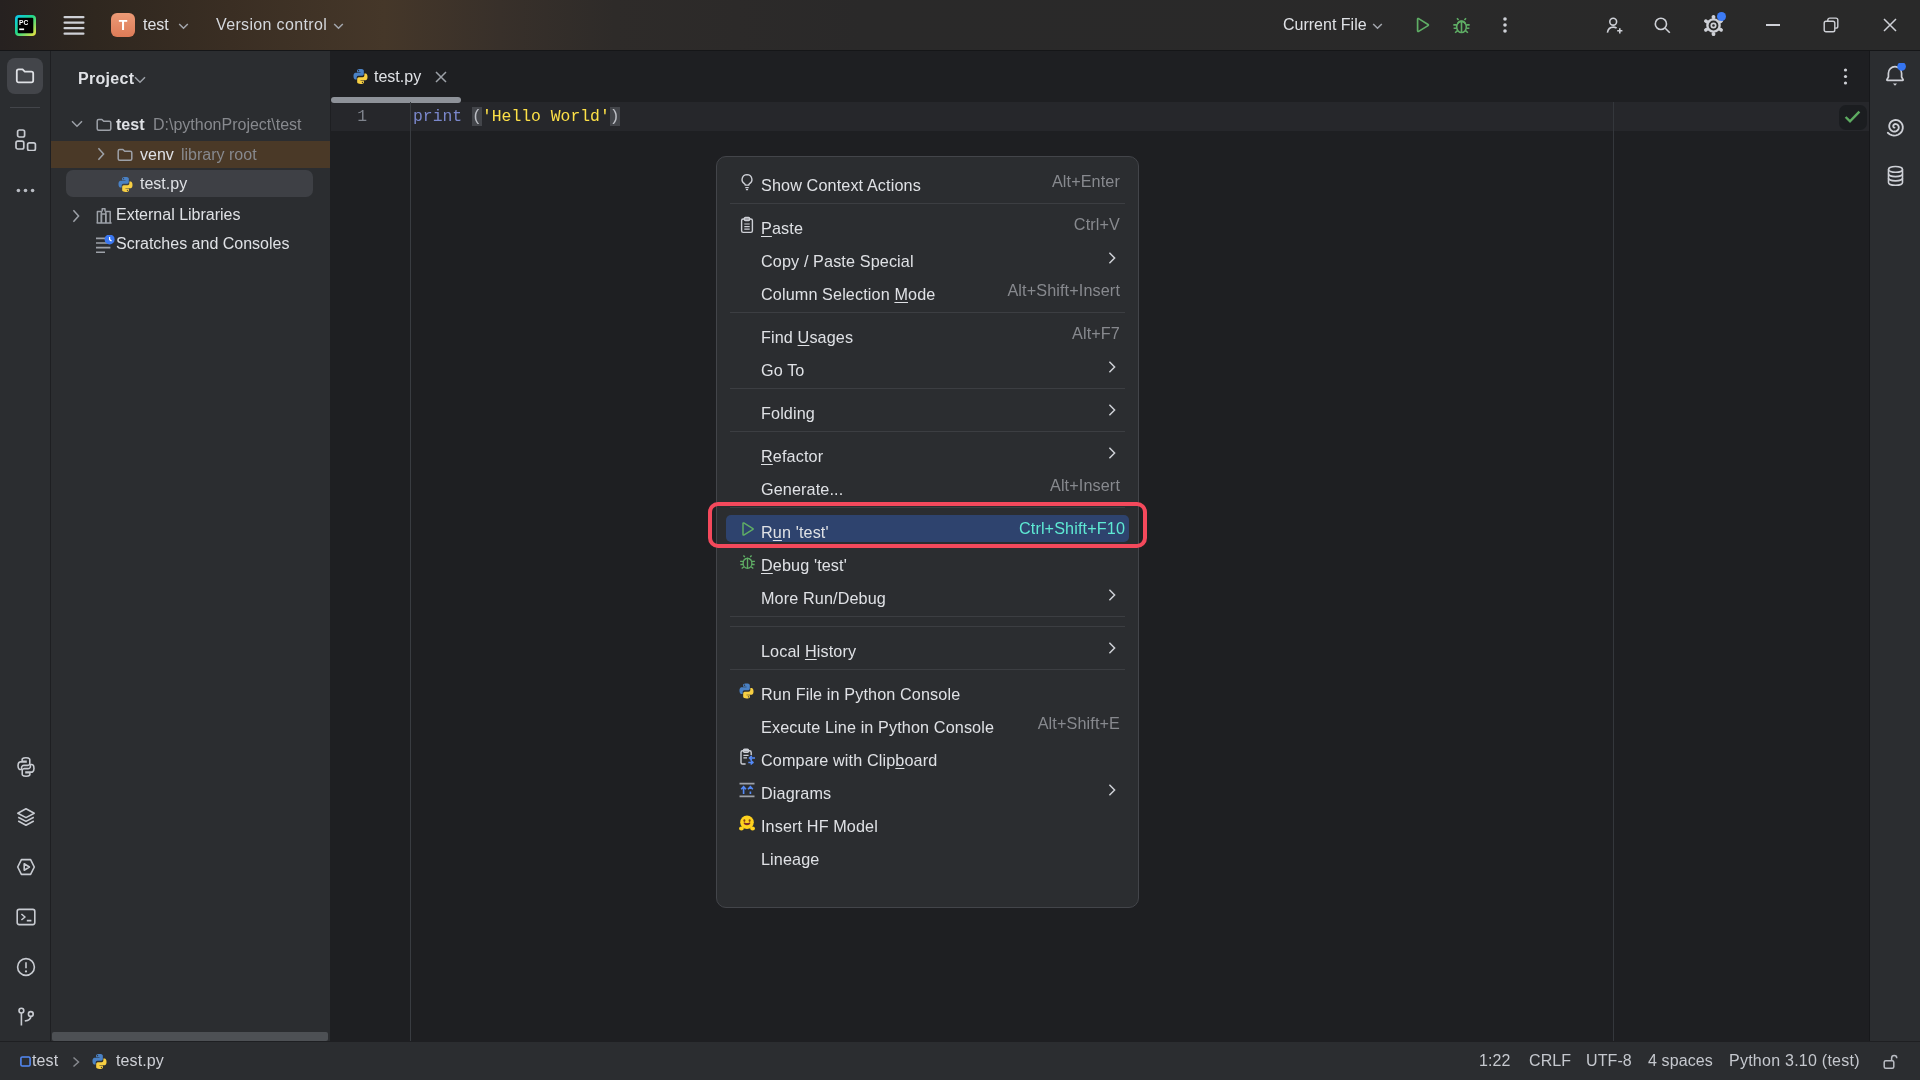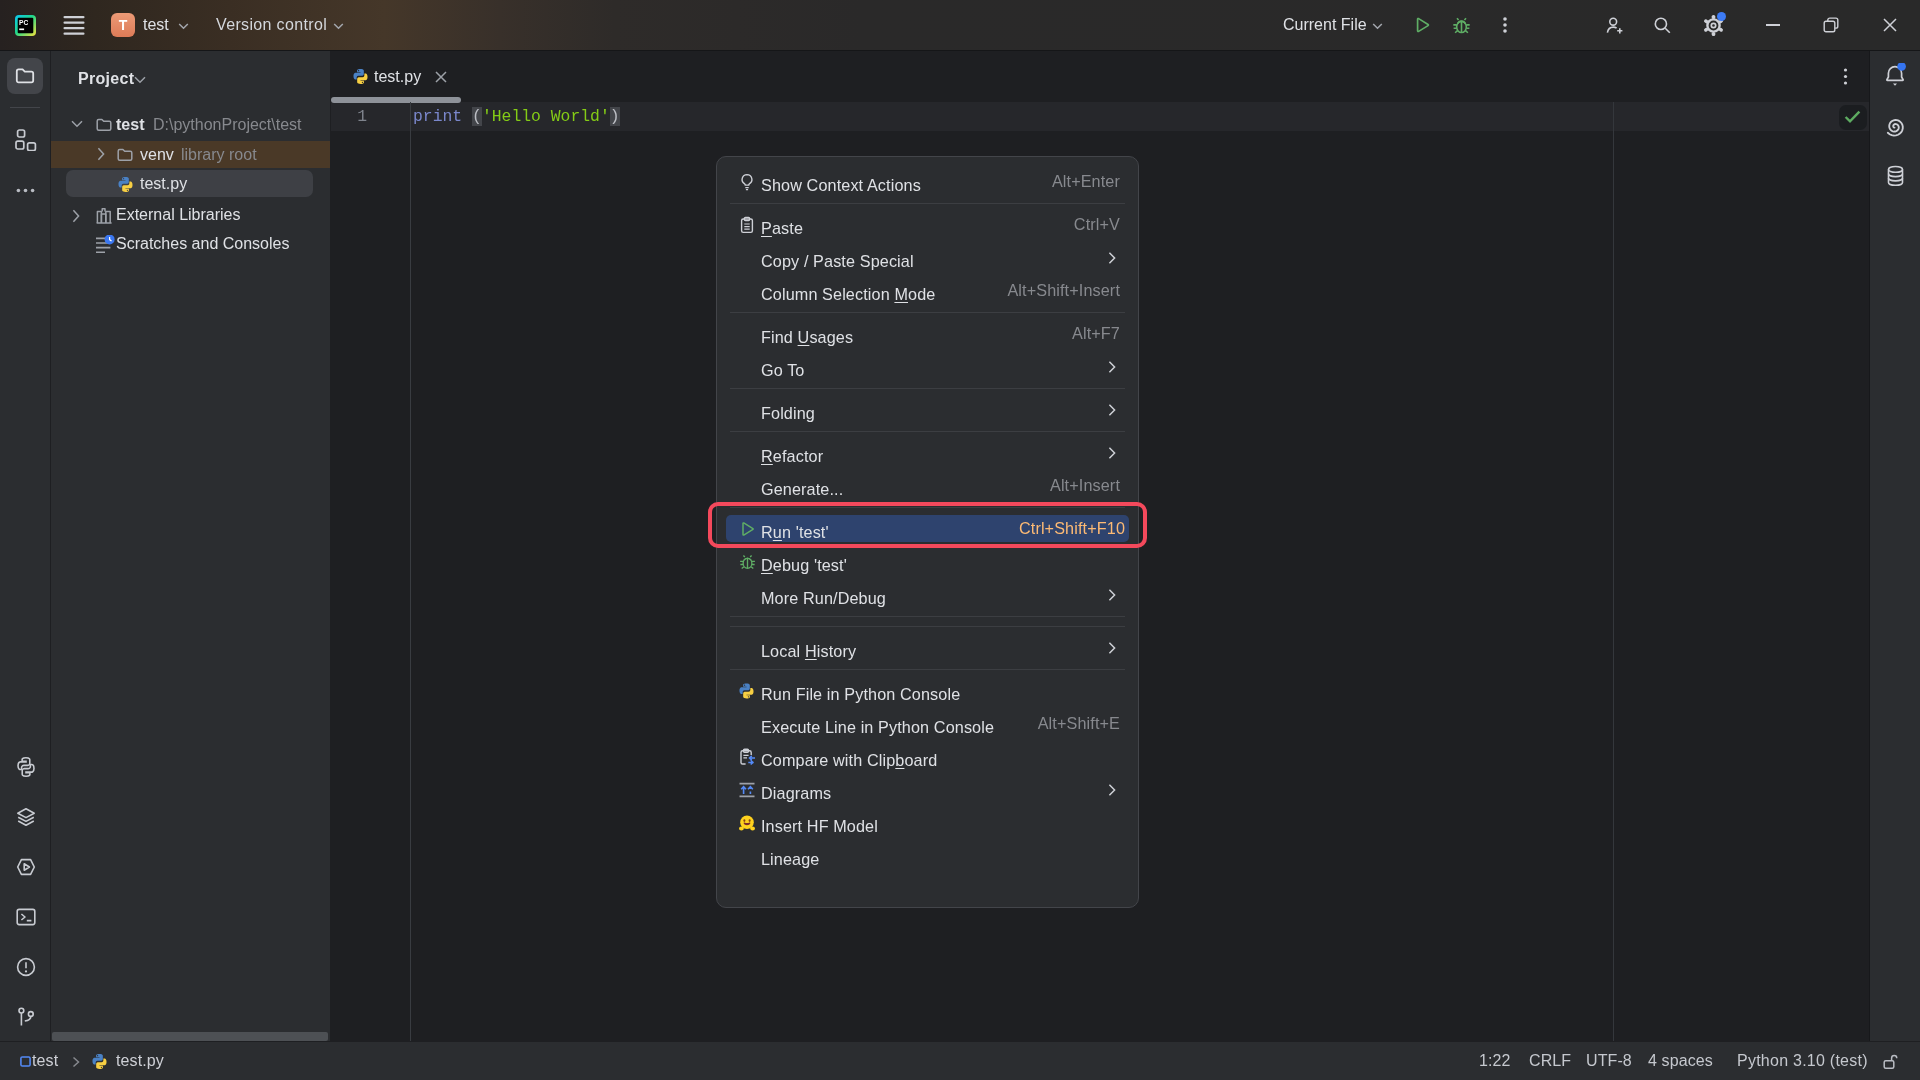--- a/index.html
+++ b/index.html
@@ -282,21 +282,21 @@
   <svg class="abs" style="left:1513px;top:59px;" width="17" height="14" viewBox="0 0 17 14">
       <path d="M1.6 7l4.4 4.4L15.4 1.6" fill="none" stroke="#5dab61" stroke-width="2.4"></path>
     </svg>
 
   <div class="abs" style="left:1282px;top:51px;width:1px;height:939px;background:#34373c;"></div>
 
   <div class="abs" style="left:79px;top:51px;width:1px;height:939px;background:#393c41;"></div>
 
   <div class="abs" style="left:0;top:53px;width:36px;height:26px;line-height:26px;text-align:right;font-family:'Liberation Mono',monospace;font-size:16.4px;color:#7e838c;">1</div>
 
-  <div class="abs" style="left:82px;top:53px;height:26px;line-height:26px;font-family:'Liberation Mono',monospace;font-size:16.4px;white-space:pre;"><span style="color:#7a87cb;">print</span> <span style="background:#43454a;color:#bcbec4;">(</span><span style="color:#84cc16;">'Hello World'</span><span style="background:#43454a;color:#bcbec4;">)</span></div>
+  <div class="abs" style="left:82px;top:53px;height:26px;line-height:26px;font-family:'Liberation Mono',monospace;font-size:16.4px;white-space:pre;"><span style="color:#7a87cb;">print</span> <span style="background:#43454a;color:#bcbec4;">(</span><span style="color:#fde047;">'Hello World'</span><span style="background:#43454a;color:#bcbec4;">)</span></div>
 </div>
 <div class="abs" id="rightrail">
   <svg class="abs" style="left:13px;top:12px;" width="24" height="27" viewBox="0 0 24 27">
     <path d="M12 3.6a6.6 6.6 0 0 0-6.6 6.6v3.8L3.9 16.6a.5.5 0 0 0 .45.75h15.3a.5.5 0 0 0 .45-.75l-1.5-2.6V10.2A6.6 6.6 0 0 0 12 3.6z" fill="none" stroke="#ced0d6" stroke-width="1.7" stroke-linejoin="round"></path>
     <path d="M10 20.4h4l-2 2.4z" fill="#ced0d6"></path>
     <circle cx="18.6" cy="3.4" r="4.3" fill="#3574f0"></circle>
   </svg>
   <svg class="abs" style="left:13px;top:64px;" width="24" height="24" viewBox="0 0 22 22">
     <path d="M10.55 11.58 L10.27 11.55 L9.98 11.43 L9.72 11.2 L9.51 10.88 L9.39 10.48 L9.38 10.03 L9.51 9.57 L9.77 9.12 L10.17 8.73 L10.68 8.44 L11.29 8.29 L11.95 8.3 L12.62 8.49 L13.25 8.86 L13.79 9.41 L14.19 10.1 L14.42 10.91 L14.42 11.79 L14.2 12.68 L13.75 13.51 L13.07 14.23 L12.21 14.78 L11.2 15.1 L10.11 15.16 L9.0 14.94 L7.95 14.44 L7.03 13.66 L6.31 12.65 L5.85 11.46 L5.7 10.16 L5.88 8.82 L6.4 7.53 L7.25 6.39 L8.38 5.47 L9.74 4.85 L11.25 4.57 L12.82 4.69 L14.34 5.19 L15.72 6.08 L16.86 7.31 L17.68 8.82 L18.11 10.51 L18.11 12.3 L17.66 14.07 L16.76 15.7 L15.47 17.09 L13.84 18.13 L11.97 18.75 L9.96 18.89 L7.95 18.52 L6.06 17.66 L4.41 16.33" fill="none" stroke="#ced0d6" stroke-width="1.7" stroke-linecap="round"></path>
   </svg>
@@ -318,21 +318,21 @@
     </svg>
   <svg class="abs" style="left:91px;top:11px;" width="17" height="17" viewBox="0 0 16 16">
     <path d="M7.94 1C4.6 1 4.8 2.46 4.8 2.46l.01 1.51h3.2v.45H3.53S1.4 4.18 1.4 7.55c0 3.36 1.86 3.24 1.86 3.24h1.11V9.22s-.06-1.86 1.83-1.86h3.17s1.77.03 1.77-1.71V2.8S11.41 1 7.94 1zM6.18 1.9a.6.6 0 1 1 0 1.2.6.6 0 0 1 0-1.2z" fill="#4a81c4"></path>
     <path d="M8.06 15c3.34 0 3.14-1.46 3.14-1.46l-.01-1.51h-3.2v-.45h4.48s2.13.24 2.13-3.13c0-3.36-1.86-3.24-1.86-3.24h-1.11v1.57s.06 1.86-1.83 1.86H6.63s-1.77-.03-1.77 1.71v2.85S4.59 15 8.06 15zM9.82 14.1a.6.6 0 1 1 0-1.2.6.6 0 0 1 0 1.2z" fill="#f7cf43"></path>
   </svg>
   <span class="sbtext" style="left:116px;color:#ced0d6;">test.py</span>
   <span class="sbtext" style="left:1479px;">1:22</span>
   <span class="sbtext" style="left:1529px;">CRLF</span>
   <span class="sbtext" style="left:1586px;">UTF-8</span>
   <span class="sbtext" style="left:1648px;">4 spaces</span>
-  <span class="sbtext" style="left:1729px;letter-spacing:0.25px;margin-left:8px;">Python 3.10 (test)</span>
+  <span class="sbtext" style="left:1729px;letter-spacing:0.25px;">Python 3.10 (test)</span>
   <svg class="abs" style="left:1881px;top:11px;" width="18" height="18" viewBox="0 0 18 18">
     <g fill="none" stroke="#b9bcc3" stroke-width="1.5">
       <rect x="3.2" y="7.8" width="9.6" height="7.4" rx="1.5"></rect>
       <path d="M10.6 7.6V5.2a2.6 2.6 0 0 1 5.2 0"></path>
     </g>
   </svg>
 </div>
 <div class="abs" id="menu">
   <div class="mi">
     <svg class="ico" viewBox="0 0 18 18">
@@ -395,21 +395,21 @@
       <span class="lbl">Generate...</span>
       <span class="sc">Alt+Insert</span>
     </div>
   <div class="msep"></div>
   <div class="mi">
     <div style="position:absolute;left:9px;right:9px;top:2.5px;bottom:3px;background:#2e436e;border-radius:5px;"></div>
     <svg class="ico" viewBox="0 0 18 18" style="z-index:2;">
         <path d="M5 3.4v11.2a0.5 0.5 0 0 0 .75.43l9.2-5.6a0.5 0.5 0 0 0 0-.86l-9.2-5.6A0.5 0.5 0 0 0 5 3.4z" fill="none" stroke="#5fad65" stroke-width="1.5" stroke-linejoin="round"></path>
       </svg>
     <span class="lbl" style="z-index:2;">R<u>u</u>n 'test'</span>
-      <span class="sc" style="z-index:2;color:#fdba74;right:13px;">Ctrl+Shift+F10</span>
+      <span class="sc" style="z-index:2;color:#5eead4;right:13px;">Ctrl+Shift+F10</span>
   </div>
   <div class="mi">
     <svg class="ico" viewBox="0 0 20 20" style="width:19px;height:19px;">
         <g fill="none" stroke="#5fad65" stroke-width="1.4">
           <ellipse cx="10" cy="11.4" rx="4.6" ry="5.3"></ellipse>
           <path d="M6.3 8.2a4.1 4.1 0 0 1 7.4 0"></path>
           <path d="M7.2 4.8L5.7 3.1M12.8 4.8l1.5-1.7"></path>
           <path d="M5.4 9.4H2.2M5.4 12.6H2.5M6.2 14.9l-2.3 2M14.6 9.4h3.2M14.6 12.6h2.9M13.8 14.9l2.3 2"></path>
           <path d="M10 6.3v10.3"></path>
         </g>

